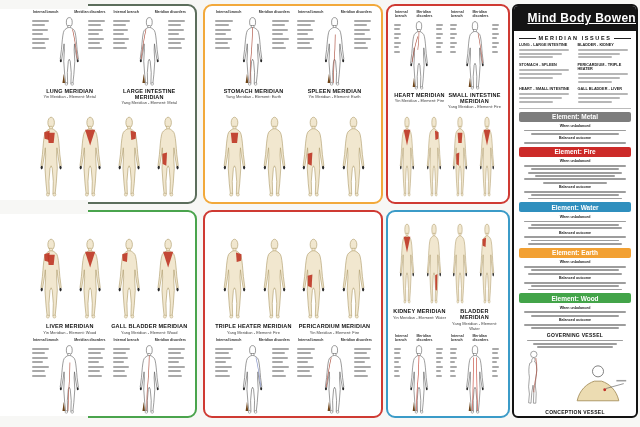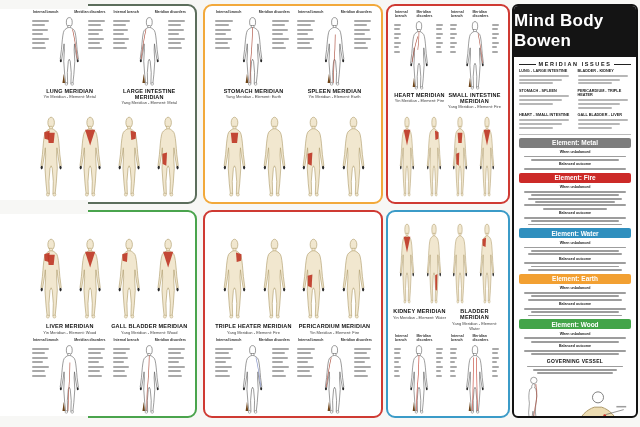--- a/index.html
+++ b/index.html
@@ -16,22 +16,22 @@
   .lb{height:2px;background:#a9a9a9;margin:2.5px 0;border-radius:1px;}
   .titlerow{display:flex;flex:0 0 auto;margin:1.5px 0;}
   .sec{flex:1;text-align:center;min-width:0;}
   .sec-title{font-size:5.5px;font-weight:bold;color:#111;letter-spacing:.2px;}
   .sec-sub{font-size:4px;color:#444;margin-top:.5px;}
   .figrow-small{display:flex;flex:1;justify-content:space-around;align-items:flex-end;
         padding:1px 2px 3px 2px;}
   
   #sidebar{position:absolute;left:512px;top:4px;width:126px;height:414px;background:#fff;
         border:2px solid #121212;border-radius:6px;box-sizing:border-box;overflow:hidden;}
-  .sb-title{background:#141414;color:#fff;font-size:17px;font-weight:bold;
-        text-align:left;padding:5px 0 6px 0;letter-spacing:.3px;}
+  .sb-title{background:#141414;color:#fff;font-size:12px;font-weight:bold;
+        text-align:right;padding:5px 0 6px 0;letter-spacing:.3px;text-decoration:underline;}
   .sb-body{padding:2px 5px;}
   .mi-head-row{display:flex;align-items:center;gap:3px;margin:2px 0 2px 0;}
   .mi-head-row .hl{flex:1;height:1px;background:#222;}
   .mi-head{font-size:5.5px;font-weight:bold;letter-spacing:1.6px;color:#111;}
   .mi-grid{display:grid;grid-template-columns:1fr 1fr;column-gap:5px;row-gap:3px;
         border-bottom:1px solid #bbb;padding-bottom:3px;}
   .mi-t{font-size:3.8px;font-weight:bold;color:#222;margin-bottom:1px;}
   .mi-cell .lb{margin:1.8px 0;background:#b7b7b7;}
   .el-bar{color:#fff;font-weight:bold;font-size:6.5px;text-align:center;border-radius:2px;
         padding:1.5px 0;margin-top:3px;}

